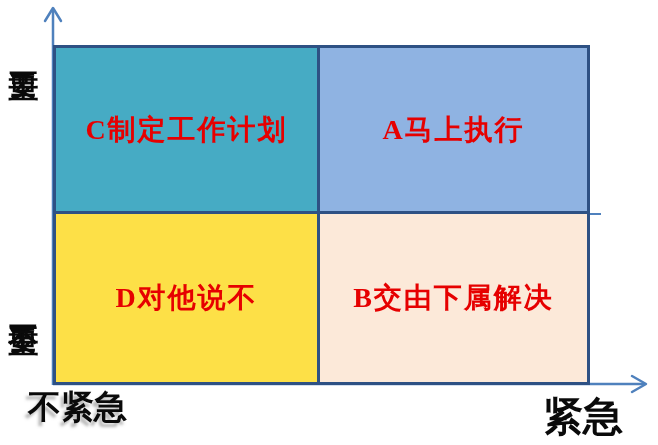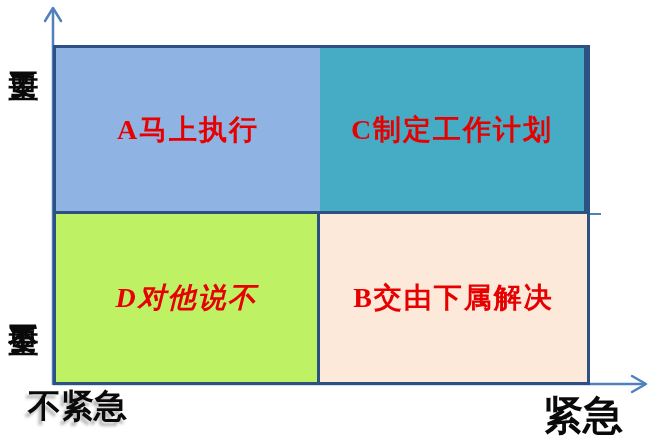--- a/index.html
+++ b/index.html
@@ -58,21 +58,21 @@
     font-size: 30px;
     line-height: 1.05;
     color: #0a0a0a;
     letter-spacing: 1px;
   }
   #yl-top    { left: 8px;  top: 47px;  }
   #yl-bottom { left: 8px;  top: 301px; }
 
   .h-label {
     position: absolute;
-    font-family: Liberation Serif, serif;
+    font-family: Liberation Sans, sans-serif;
     font-weight: bold;
     font-size: 33px;
     line-height: 1;
     color: #0a0a0a;
     white-space: nowrap;
   }
   #xl-left  { left: 28px;  top: 390px; text-shadow: -3px 4px 3px rgba(110,110,110,0.5); }
   #xl-right { left: 543px; top: 396px; font-size: 40px; }
 </style>
 </head>
@@ -83,29 +83,29 @@
   <svg class="axes-svg" viewBox="0 0 658 445" xmlns="http://www.w3.org/2000/svg">
     <line class="axis-line" x1="53" y1="385" x2="53" y2="10" stroke="#4F81BD"></line>
     <polyline class="axis-head" points="45,21 53,8 61,21" stroke="#4F81BD"></polyline>
     <line class="axis-line" x1="53" y1="384" x2="644" y2="384" stroke="#4F81BD"></line>
     <polyline class="axis-head" points="632,376 646,384 632,392" stroke="#4F81BD"></polyline>
     <line class="mid-tick" x1="590" y1="214" x2="601" y2="214" stroke="#4F81BD"></line>
   </svg>
 
   <div class="matrix" style="border-color: rgb(46, 81, 132);">
 
+    <div class="quad q-tl" style="background: rgb(70, 171, 196);">
+      <span class="q-label" style="color: rgb(230, 0, 0);">C制定工作计划</span>
+    </div>
+
     <div class="quad q-tr" style="background: rgb(143, 179, 226);">
       <span class="q-label" style="color: rgb(230, 0, 0);">A马上执行</span>
     </div>
 
-    <div class="quad q-tl" style="background: rgb(70, 171, 196);">
-      <span class="q-label" style="color: rgb(230, 0, 0);">C制定工作计划</span>
-    </div>
-
-    <div class="quad q-bl" style="background: #bef264; font-style: italic;">
+    <div class="quad q-bl" style="background: #fde047;">
       <span class="q-label" style="color: rgb(230, 0, 0);">D对他说不</span>
     </div>
 
     <div class="quad q-br" style="background: rgb(252, 233, 217); align-items: center;">
       <span class="q-label" style="color: rgb(230, 0, 0);">B交由下属解决</span>
     </div>
 
   </div>
 
   <div class="v-label" id="yl-top">重要</div>

